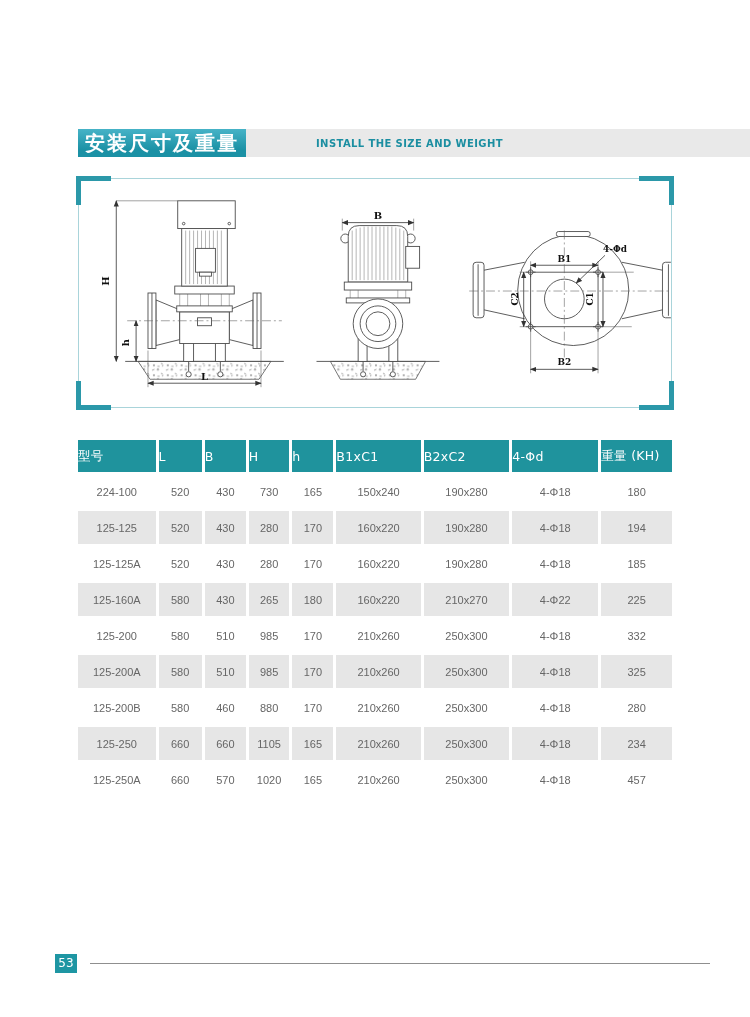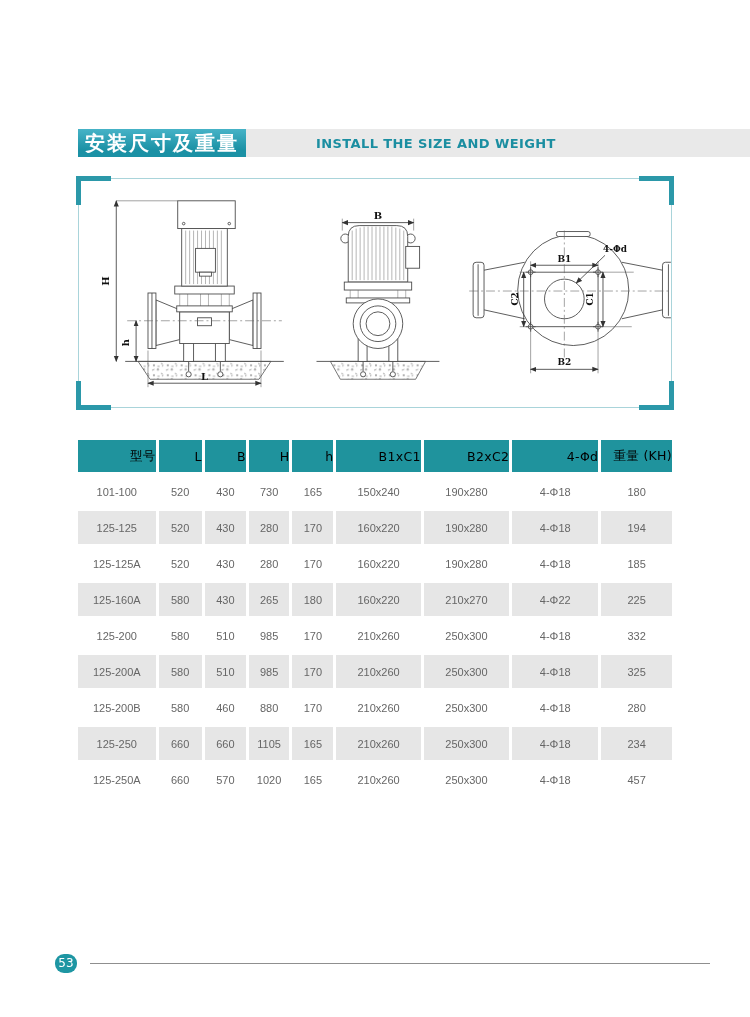--- a/index.html
+++ b/index.html
@@ -13,21 +13,21 @@
     position:absolute; left:78px; top:129px; width:710px; height:28px;
     background:#e9e9e9;
   }
   .zh-badge {
     position:absolute; left:0; top:0; height:28px; line-height:28px;
     padding:0 7px; background:linear-gradient(180deg,#46b3c7 0%,#1b91a5 75%);
     color:#fff; font-size:20px; font-weight:bold; letter-spacing:2px; white-space:nowrap;
   }
   .en-title {
     position:absolute; left:238px; top:0; height:28px; line-height:29px;
-    color:#1b8ea1; font-weight:bold; font-size:13px; letter-spacing:0.4px; white-space:nowrap;
+    color:#1b8ea1; font-weight:bold; font-size:10px; letter-spacing:0.4px; white-space:nowrap;
   }
   .corner-triangle {
     position:absolute; right:2px; bottom:2px; width:20px; height:16px;
     background:#1e96a3; clip-path:polygon(100% 0, 100% 100%, 0 100%);
   }
 
   
   .diagram-box {
     position:absolute; left:78px; top:178px; width:594px; height:230px;
     border:1px solid #a9d4da; box-sizing:border-box;
@@ -47,33 +47,33 @@
   svg text.dl { font-family:"DejaVu Serif","Liberation Serif",serif; font-weight:bold; font-size:10px; fill:#111; }
   svg text.dls { font-family:"DejaVu Serif","Liberation Serif",serif; font-weight:bold; font-size:9px; fill:#111; }
 
   
   table.dim-table {
     position:absolute; left:75px; top:437px; width:600px;
     border-collapse:separate; border-spacing:3px; table-layout:fixed;
     background:#fff;
   }
   .dim-table th {
-    background:#1f939d; color:#000000; font-weight:normal;
-    font-size:12.5px; height:32px; padding:0; text-align:right; letter-spacing:0.3px;
+    background:#1f939d; color:#ffffff; font-weight:normal;
+    font-size:12.5px; height:32px; padding:0; text-align:left; letter-spacing:0.3px;
   }
   .dim-table td {
     height:33px; padding:0; text-align:center;
     font-size:11px; color:#666; font-family:"Liberation Sans","DejaVu Sans",sans-serif;
   }
   .dim-table tbody tr:nth-child(even) td { background:#e6e6e6; }
 
   
   .footer-pagenum {
     position:absolute; left:55px; top:954px; width:22px; height:19px;
-    background:#1e96a3; color:#fff; font-size:12px; text-align:center; line-height:19px;border-radius:9px;
+    background:#1e96a3; color:#fff; font-size:12px; text-align:center; line-height:19px;
   }
   .footer-line {
     position:absolute; left:90px; top:963px; width:620px; height:1px; background:#8f8f8f;
   }
 </style>
 </head>
 <body>
 
 <div class="section-header">
   <div class="zh-badge">安装尺寸及重量</div>
@@ -267,21 +267,21 @@
         <th>H</th>
         <th>h</th>
         <th>B1xC1</th>
         <th>B2xC2</th>
         <th>4-Φd</th>
         <th>重量 (KH)</th>
       </tr>
     </thead>
   <tbody>
       <tr>
-        <td>101-100</td>
+        <td>224-100</td>
         <td>520</td>
         <td>430</td>
         <td>730</td>
         <td>165</td>
         <td>150x240</td>
         <td>190x280</td>
         <td>4-Φ18</td>
         <td>180</td>
       </tr>
       <tr>

